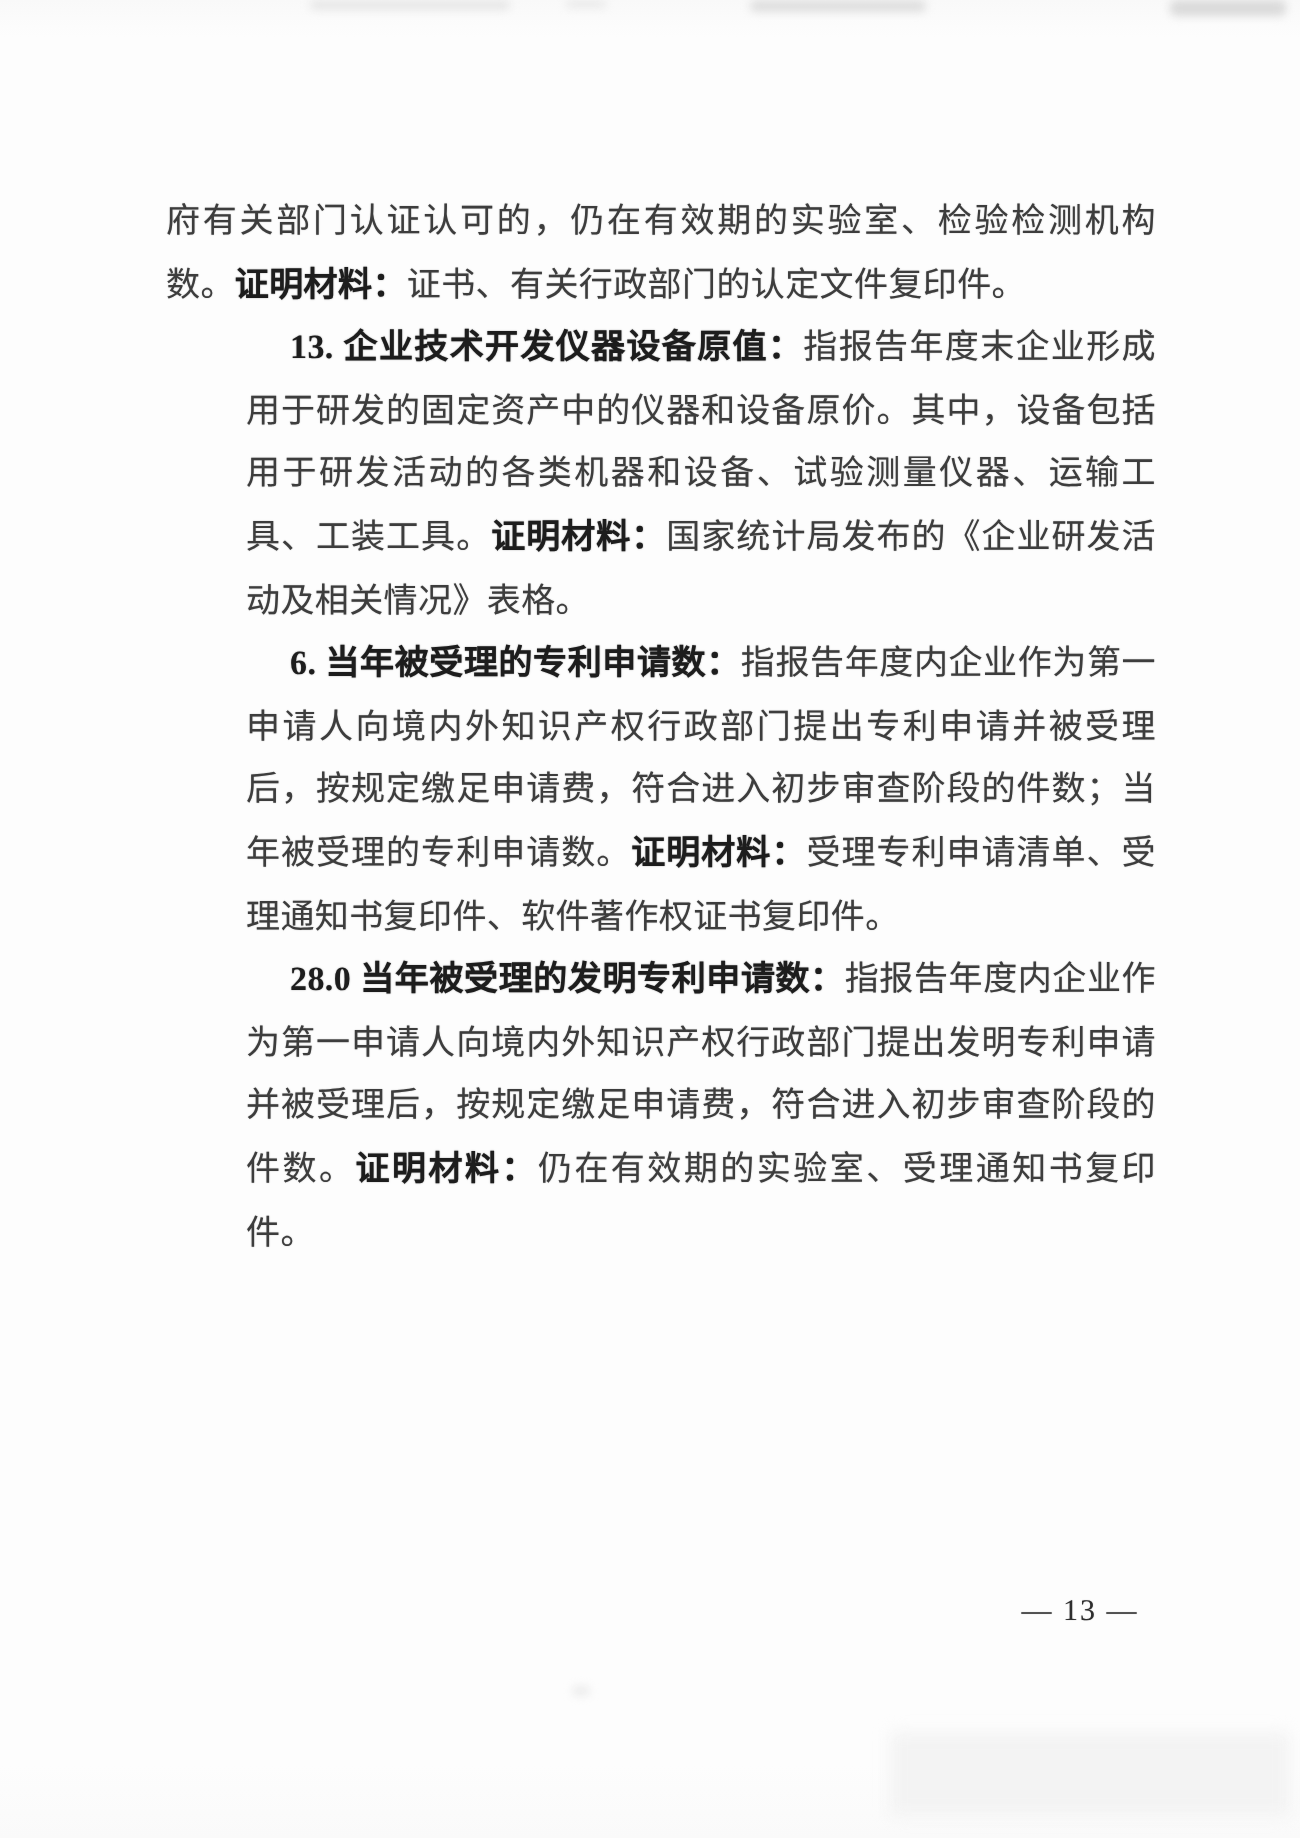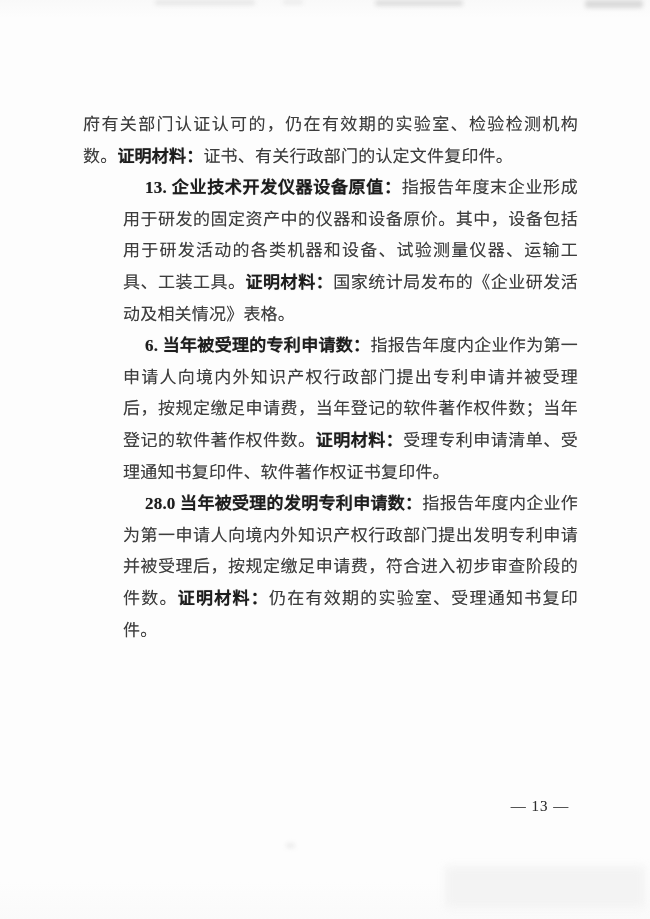--- a/index.html
+++ b/index.html
@@ -29,21 +29,21 @@
   .artifact.a2 { left:283px; top:0; width:20px;  height:4px; background:#e9e9e9; filter:blur(2px); }
   .artifact.a3 { left:375px; top:0; width:88px;  height:6px; background:#dedede; filter:blur(2px); }
   .artifact.a4 { left:585px; top:0; width:58px;  height:8px; background:#dadada; filter:blur(2px); }
   .artifact.a5 { left:445px; top:866px; width:200px; height:42px; background:#f3f3f3; filter:blur(4px); }
   .artifact.a6 { left:286px; top:843px; width:9px; height:5px; background:#ececec; filter:blur(2px); }
 
   
   .doc-body {
     position: absolute;
     left: 83px;
-    top: 109px;
+    top: 95px;
     width: 495px;
     font-size: 17px;
     line-height: 31.6px;
     text-align: justify;
     color: #3d3d3d;
     letter-spacing: 0.2px;
     text-shadow: 0 0 0.6px rgba(60,60,60,0.45);
   }
   .doc-body p {
     margin: 0;
@@ -80,19 +80,19 @@
   <div class="artifact a1"></div>
   <div class="artifact a2"></div>
   <div class="artifact a3"></div>
   <div class="artifact a4"></div>
   <div class="artifact a5"></div>
   <div class="artifact a6"></div>
 
   <div class="doc-body" id="doc-body">
       <p class=""><span>府有关部门认证认可的，仍在有效期的实验室、检验检测机构数。</span><span class="run-bold">证明材料：</span><span>证书、有关行政部门的认定文件复印件。</span></p>
       <p class="indent"><span class="run-bold">13. 企业技术开发仪器设备原值：</span><span>指报告年度末企业形成用于研发的固定资产中的仪器和设备原价。其中，设备包括用于研发活动的各类机器和设备、试验测量仪器、运输工具、工装工具。</span><span class="run-bold">证明材料：</span><span>国家统计局发布的《企业研发活动及相关情况》表格。</span></p>
-      <p class="indent"><span class="run-bold">6. 当年被受理的专利申请数：</span><span>指报告年度内企业作为第一申请人向境内外知识产权行政部门提出专利申请并被受理后，按规定缴足申请费，当年登记的软件著作权件数；当年登记的软件著作权件数。</span><span class="run-bold">证明材料：</span><span>受理专利申请清单、受理通知书复印件、软件著作权证书复印件。</span></p>
+      <p class="indent"><span class="run-bold">6. 当年被受理的专利申请数：</span><span>指报告年度内企业作为第一申请人向境内外知识产权行政部门提出专利申请并被受理后，按规定缴足申请费，符合进入初步审查阶段的件数；当年被受理的专利申请数。</span><span class="run-bold">证明材料：</span><span>受理专利申请清单、受理通知书复印件、软件著作权证书复印件。</span></p>
       <p class="indent"><span class="run-bold">28.0 当年被受理的发明专利申请数：</span><span>指报告年度内企业作为第一申请人向境内外知识产权行政部门提出发明专利申请并被受理后，按规定缴足申请费，符合进入初步审查阶段的件数。</span><span class="run-bold">证明材料：</span><span>仍在有效期的实验室、受理通知书复印件。</span></p>
     </div>
 
   <div class="page-footer">— 13 —</div>
 
 </div>
 
 </body></html>

